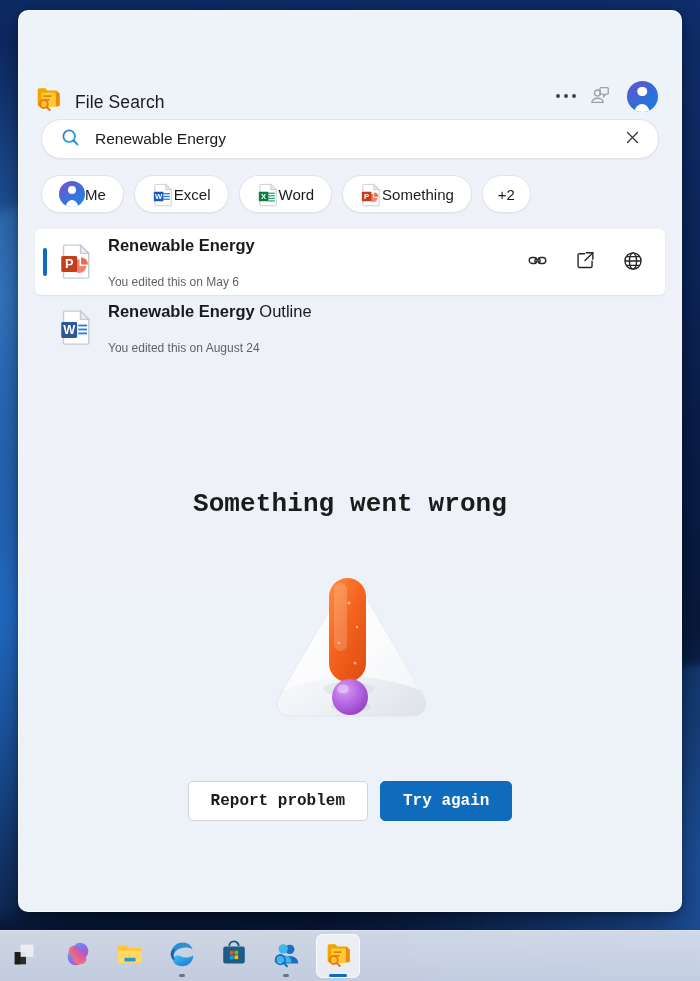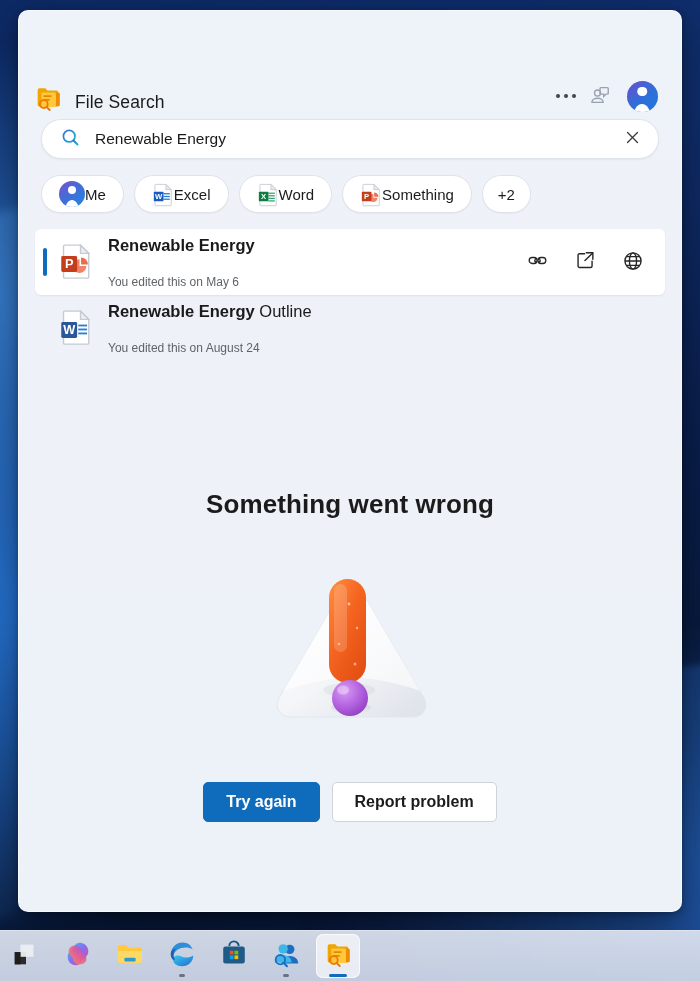--- a/index.html
+++ b/index.html
@@ -147,20 +147,21 @@
   .row-actions { display:flex; gap: 16px; align-items:center; }
   .act-btn {
     width: 32px; height:32px; border:none; background:transparent; border-radius:5px;
     display:flex; align-items:center; justify-content:center; cursor:pointer;
   }
 
   
   .error-state {
     display:flex; flex-direction:column; align-items:center;
     padding-top: 128px;
+    font-family: Liberation Mono, monospace;
   }
   .err-title { font-size: 26px; color:#1b1b1b; font-weight: 600; letter-spacing:.1px; }
   .err-art { margin-top: 36px; width: 210px; height: 200px; }
   .err-sub { margin-top: 28px; font-size: 15.5px; color:#3a3a3a; }
   .err-actions { margin-top: 26px; display:flex; gap: 12px; }
   .btn {
     height: 40px; border-radius: 5px; font-family:inherit; font-size: 16px;
     cursor:pointer; padding: 0 22px;
   }
   .btn-primary { background:#0f6cbd; color:#fff; border:1px solid #0f6cbd; font-weight:700; }
@@ -423,22 +424,22 @@
         <circle cx="94" cy="88" r="1.3" fill="#ffd7b8" opacity="0.7"></circle>
         <circle cx="110" cy="108" r="1.5" fill="#ffd7b8" opacity="0.6"></circle>
 
         <circle cx="105" cy="142" r="18" fill="url(#sphG)"></circle>
         <ellipse cx="98" cy="134" rx="6" ry="4.5" fill="#ffffff" opacity="0.35"></ellipse>
       </svg>
     </div>
 
 
     <div class="err-actions">
+      <button class="btn btn-secondary">Report problem</button>
       <button class="btn btn-primary">Try again</button>
-      <button class="btn btn-secondary">Report problem</button>
     </div>
   </div>
 
 </div>
 
 <div id="taskbar">
 
   <div class="tb-app">
     <span>
       <svg viewBox="0 0 32 32">

